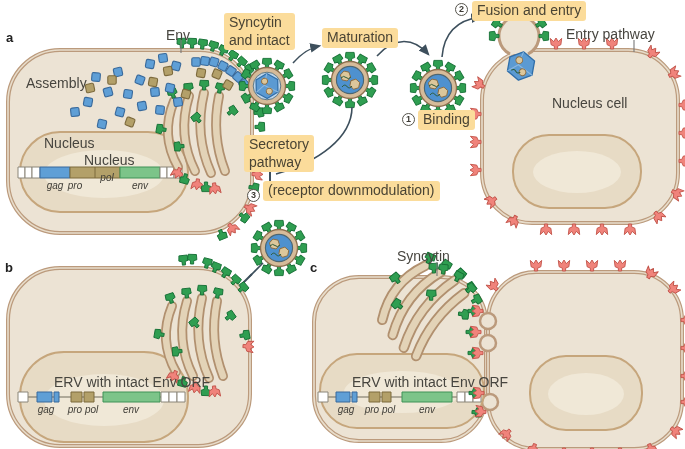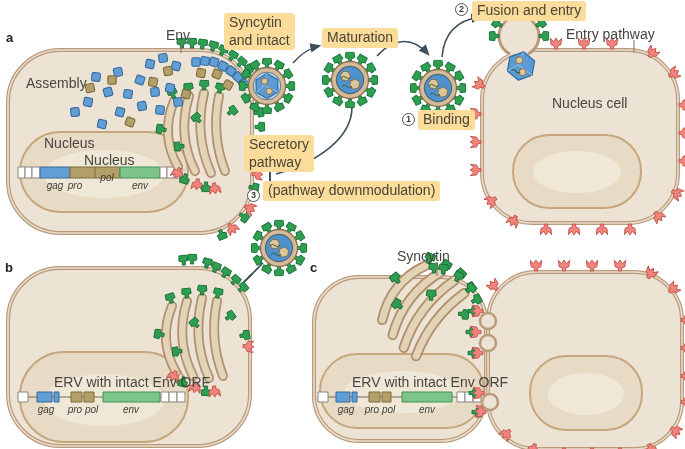--- a/index.html
+++ b/index.html
@@ -396,21 +396,21 @@
 <div class="t" style="left:566px;top:26px">Entry pathway</div>
 <div class="t" style="left:552px;top:95px">Nucleus cell</div>
 <div class="num" style="left:402px;top:113px">1</div>
 <div class="t yl" style="left:418px;top:110px">Binding</div>
 <div class="t yl" style="left:244px;top:135px">
   <div>Secretory</div>
   <div>pathway</div>
 </div>
 <div class="num" style="left:247px;top:189px">3</div>
 <div class="t yl" style="left:263px;top:181px">
-  <div>(pathway downmodulation)</div>
+  <div>(receptor downmodulation)</div>
 </div>
 
 <div class="t pl" style="left:5px;top:260px">b</div>
 <div class="t" style="left:54px;top:374px">ERV with intact Env ORF</div>
 <div class="t it ctr" style="left:46px;top:404px">gag</div>
 <div class="t it ctr" style="left:83px;top:404px">pro pol</div>
 <div class="t it ctr" style="left:131px;top:404px">env</div>
 
 <div class="t pl" style="left:310px;top:260px">c</div>
 <div class="t" style="left:397px;top:248px">Syncytin</div>

